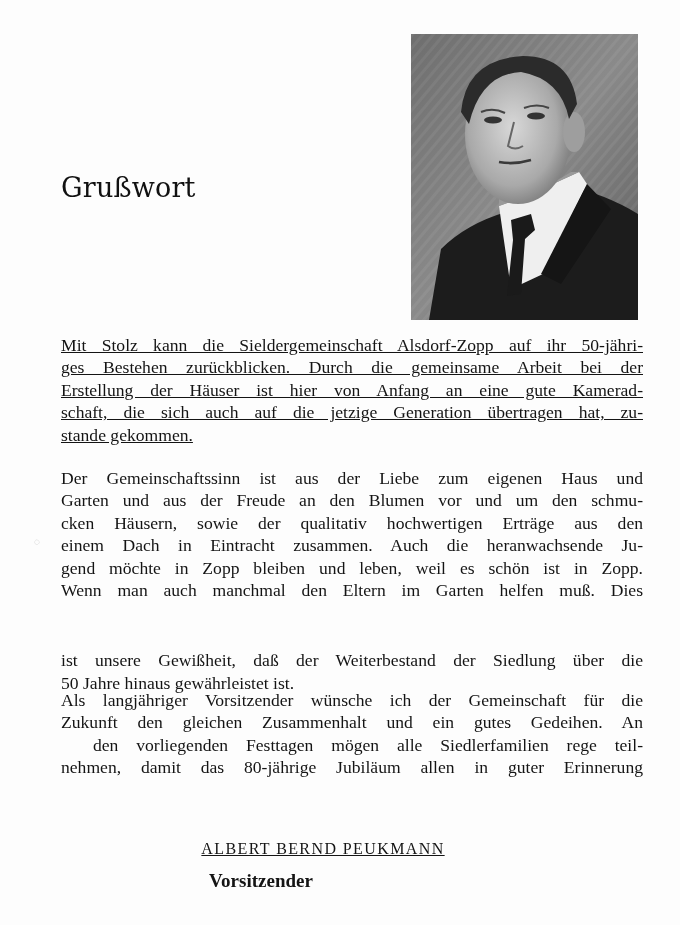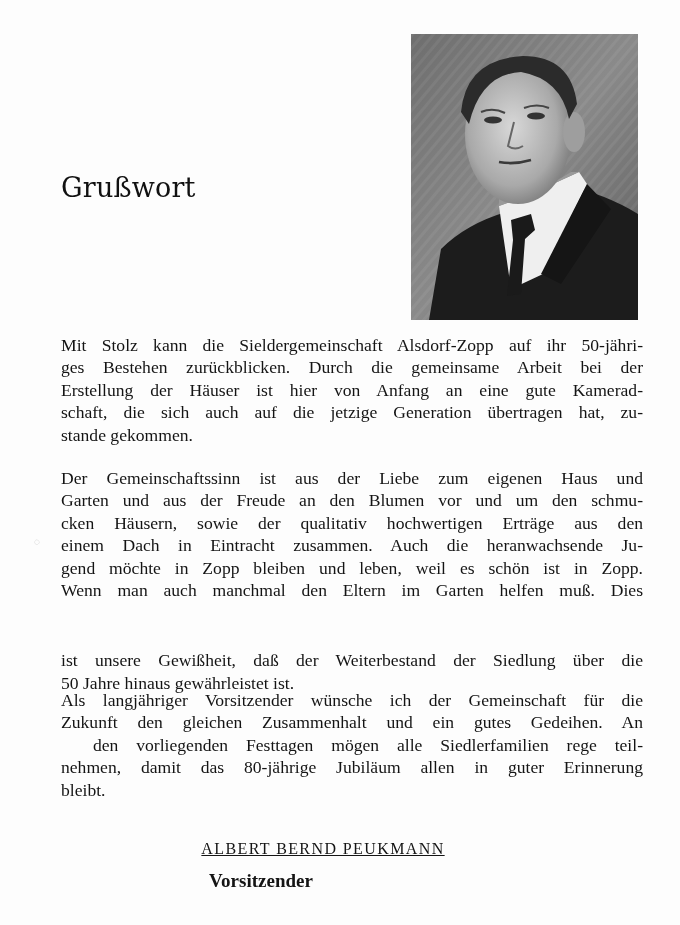--- a/index.html
+++ b/index.html
@@ -9,21 +9,21 @@
   .title { position: absolute; left: 61px; top: 172px; font-size: 27px; font-weight: normal;
            letter-spacing: 0.2px; color: #111; font-family: "DejaVu Serif", serif; }
   .photo { position: absolute; left: 411px; top: 34px; width: 227px; height: 286px; overflow: hidden;
            background: #5a5a5a; }
   .photo svg { display: block; }
   .body { position: absolute; left: 61px; width: 582px; font-size: 17.6px; }
   .para { position: absolute; left: 0; width: 582px; }
   .line { display: block; height: 22.4px; line-height: 22.4px; white-space: nowrap;
           text-align: justify; text-align-last: justify; }
   .line.last { text-align-last: left; }
-  .p1 { top: 334px; }
+  .p1 { top: 334px; text-decoration: underline; }
   .p2 { top: 467px; }
   .p3 { top: 689px; }
   .sig-name { position: absolute; left: 0; width: 680px; top: 840px; text-align: center;
               font-size: 16px; letter-spacing: 1.4px; text-decoration: underline; }
   .sig-name span { position: relative; left: -17px; }
   .sig-role { position: absolute; left: 0; width: 556px; top: 870px; text-align: center;
               font-size: 19px; font-weight: bold; }
   .sig-role span { position: relative; left: -17px; }
   .mark { position: absolute; color: #bbb; font-size: 10px; }
 </style>
@@ -100,21 +100,20 @@
       <span class="line" style="white-space: normal;">Wenn man auch manchmal den Eltern im Garten helfen muß. Dies</span>
       <span class="line" style="white-space: normal; margin-top: 48px;">ist unsere Gewißheit, daß der Weiterbestand der Siedlung über die</span>
       <span class="line last">50 Jahre hinaus gewährleistet ist.</span>
     </div>
 
     <div class="para p3">
       <span class="line" style="white-space: normal;">Als langjähriger Vorsitzender wünsche ich der Gemeinschaft für die</span>
       <span class="line" style="white-space: normal;">Zukunft den gleichen Zusammenhalt und ein gutes Gedeihen. An</span>
       <span class="line" style="white-space: normal; margin-left: 32px;">den vorliegenden Festtagen mögen alle Siedlerfamilien rege teil-</span>
       <span class="line" style="white-space: normal;">nehmen, damit das 80-jährige Jubiläum allen in guter Erinnerung</span>
-      <span class="line last">bleibt.</span>
     </div>
   </div>
 
   <div class="sig-name"><span>ALBERT BERND PEUKMANN</span></div>
   <div class="sig-role"><span>Vorsitzender</span></div>
 
   <div class="mark" style="left:34px; top:536px;">◌</div>
 </div>
 
 </body></html>

